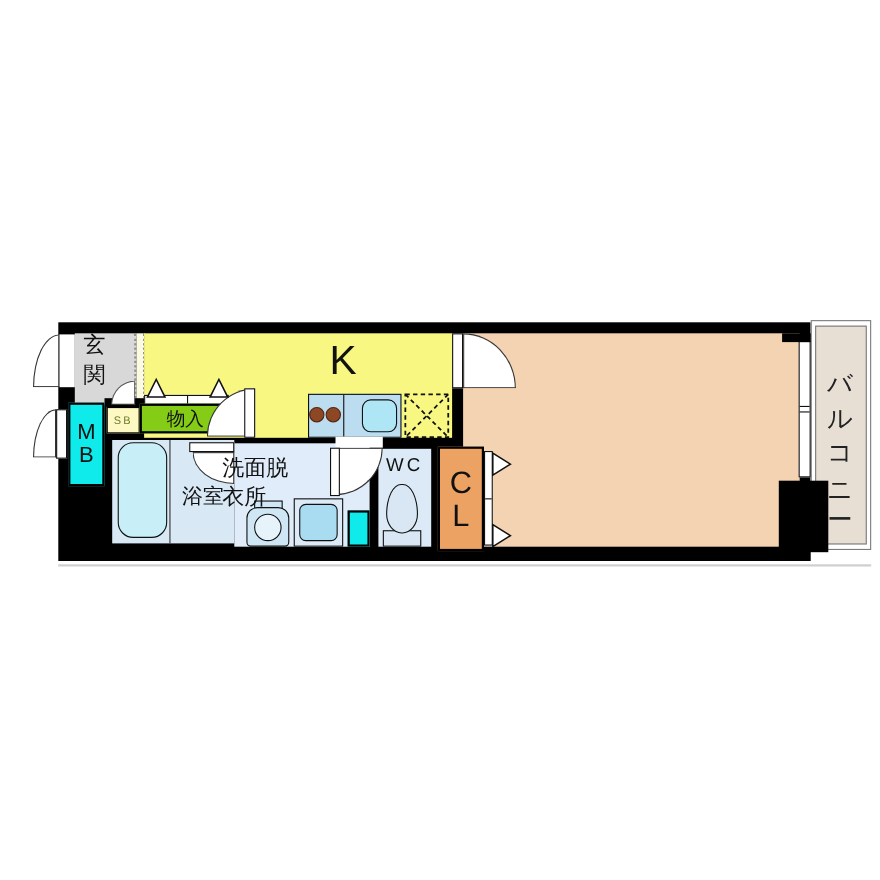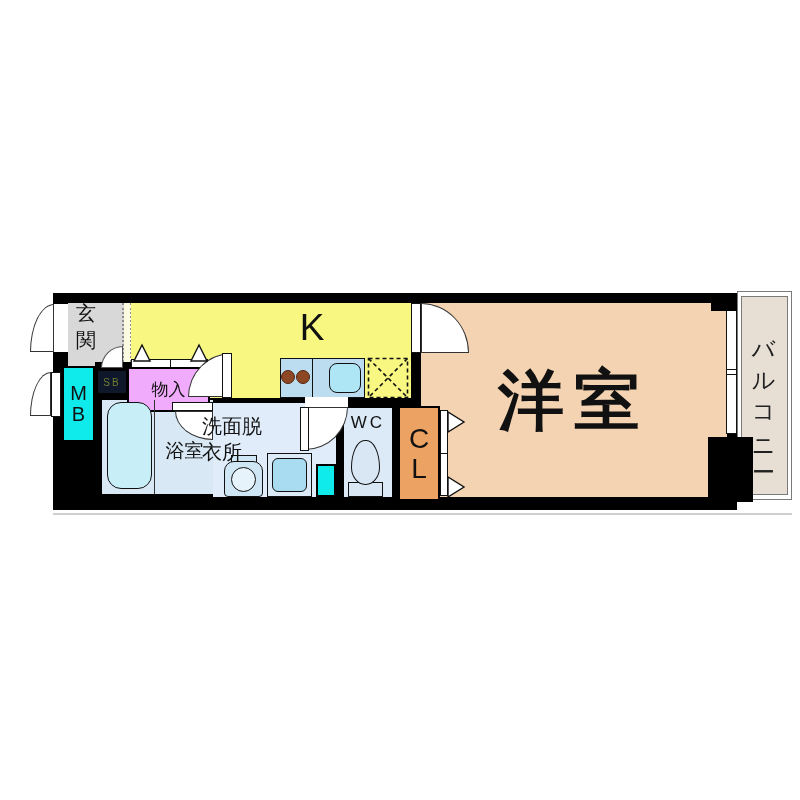--- a/index.html
+++ b/index.html
@@ -50,27 +50,27 @@
   <div class="abs sector" style="left:30px;top:304px;width:24px;height:48px;border-top-left-radius:100% 100%;"></div>
   <div class="abs sector" style="left:30px;top:372px;width:21px;height:44px;border-top-left-radius:100% 100%;"></div>
   <div class="abs door-leaf" style="left:51px;top:372px;width:10px;height:45px;"></div>
 
   <div class="abs sector" style="left:101px;top:346px;width:22px;height:22px;border-top-left-radius:100% 100%;border-color:#555;"></div>
 
   <div class="abs stack" style="left:62px;top:366px;width:33px;height:76px;background:#0feaea;border:2px solid #000;font-size:20px;">
     <span>M</span>
     <span>B</span>
   </div>
-  <div class="abs label" style="left:97px;top:370px;width:30px;height:24px;background:#0f172a;border:1.5px solid #000;">
+  <div class="abs label" style="left:97px;top:370px;width:30px;height:24px;background:#fef9c3;border:1.5px solid #000;">
     <span style="font-size:10px;letter-spacing:2px;color:#6f7d2e;">SB</span>
   </div>
   <div class="abs" style="left:131px;top:359px;width:77px;height:9px;background:#fff;border:1px solid #111;">
     <div class="abs vline" style="left:38px;top:0;height:100%;"></div>
   </div>
-  <div class="abs label" style="left:127px;top:367px;width:83px;height:45px;background:#f0abfc;border:2px solid #000;">
+  <div class="abs label" style="left:127px;top:367px;width:83px;height:27px;background:#84cc16;border:2px solid #000;">
     <span style="font-size:17px;">物入</span>
   </div>
 
   <div class="abs sector" style="left:188px;top:353px;width:44px;height:44px;border-top-left-radius:100% 100%;"></div>
   <div class="abs door-leaf" style="left:222px;top:353px;width:10px;height:45px;"></div>
 
   <div class="abs" style="left:280px;top:358px;width:85px;height:40px;background:#bcdcf0;border:1.5px solid #111;">
     <div class="abs vline" style="left:31px;top:0;height:100%;"></div>
   </div>
   <div class="abs" style="left:281px;top:370px;width:14px;height:14px;border-radius:50%;background:#8e4724;border:1px solid #53260f;"></div>
@@ -129,18 +129,17 @@
     <span style="font-size:20px;">玄関</span>
   </div>
   <div class="abs label" style="left:286px;top:306px;width:52px;height:44px;">
     <span style="font-size:37px;">K</span>
   </div>
   <div class="abs" style="left:202px;top:414px;width:80px;line-height:1.28;font-size:20px;">
     <div>洗面脱</div>
     <div>衣所</div>
   </div>
   <div class="abs stack" style="left:421px;top:303px;width:306px;height:194px;line-height:1.1;font-weight:600;">
-    <div style="font-size:66px;letter-spacing:10px;">洋室</div>
   </div>
 
   <div class="abs" style="left:53px;top:513px;width:739px;height:0;border-top:2px solid #cfcfcf;"></div>
 
 </div>
 
 </body></html>

